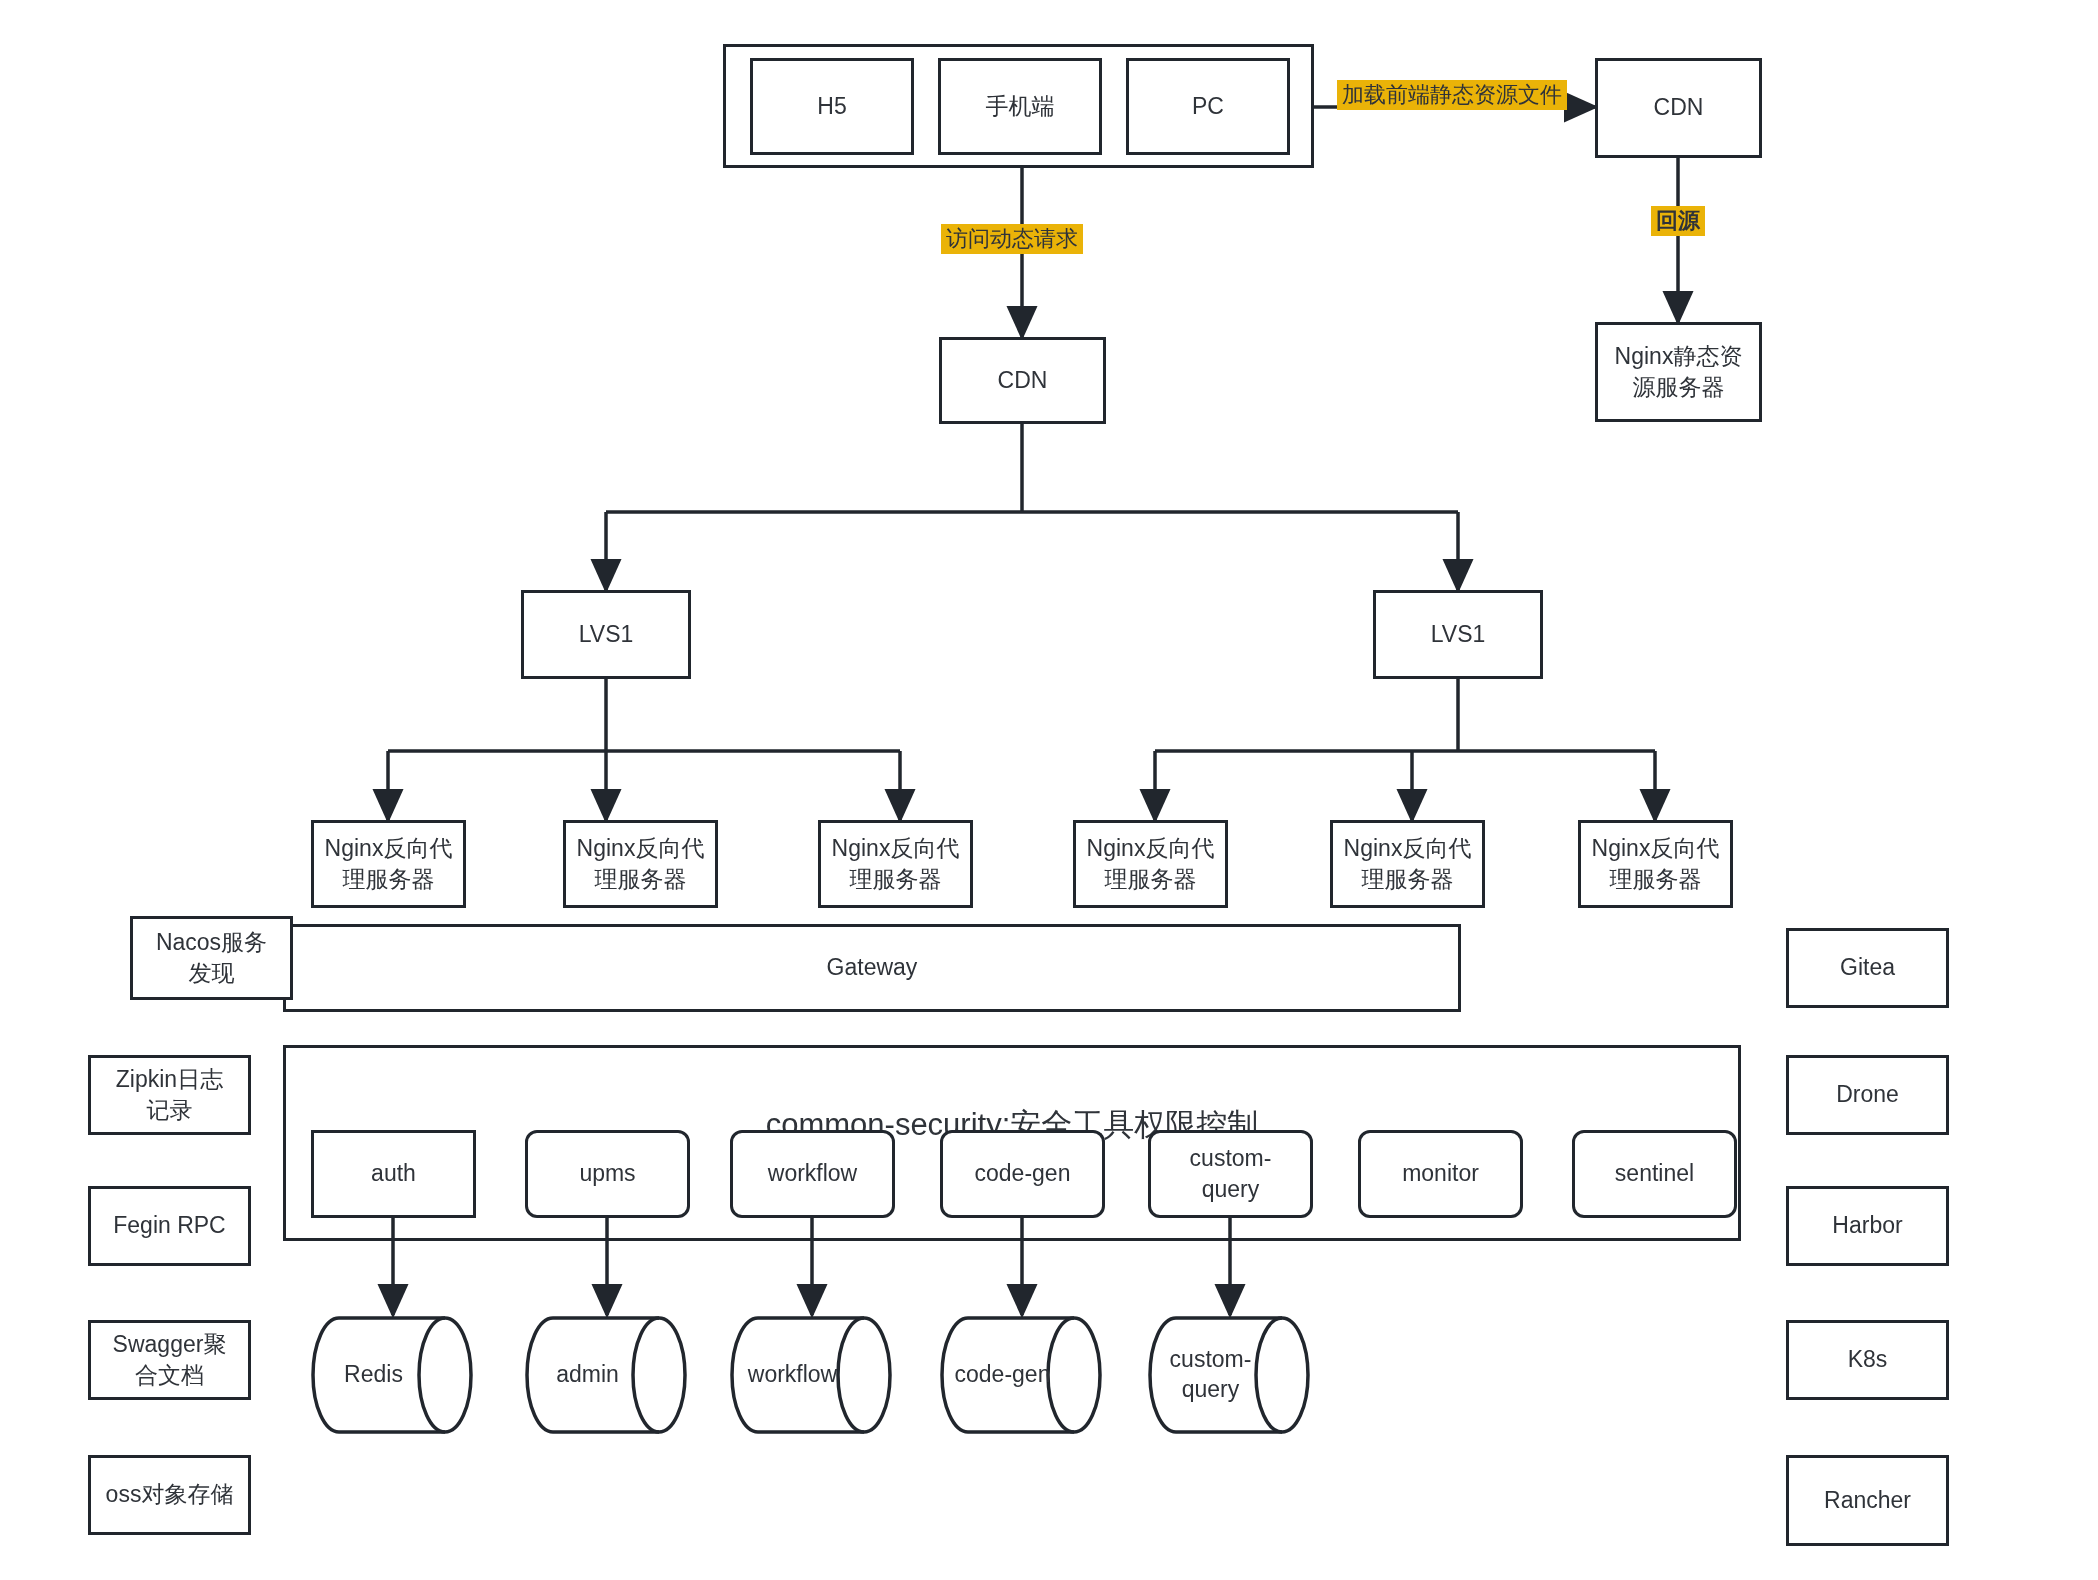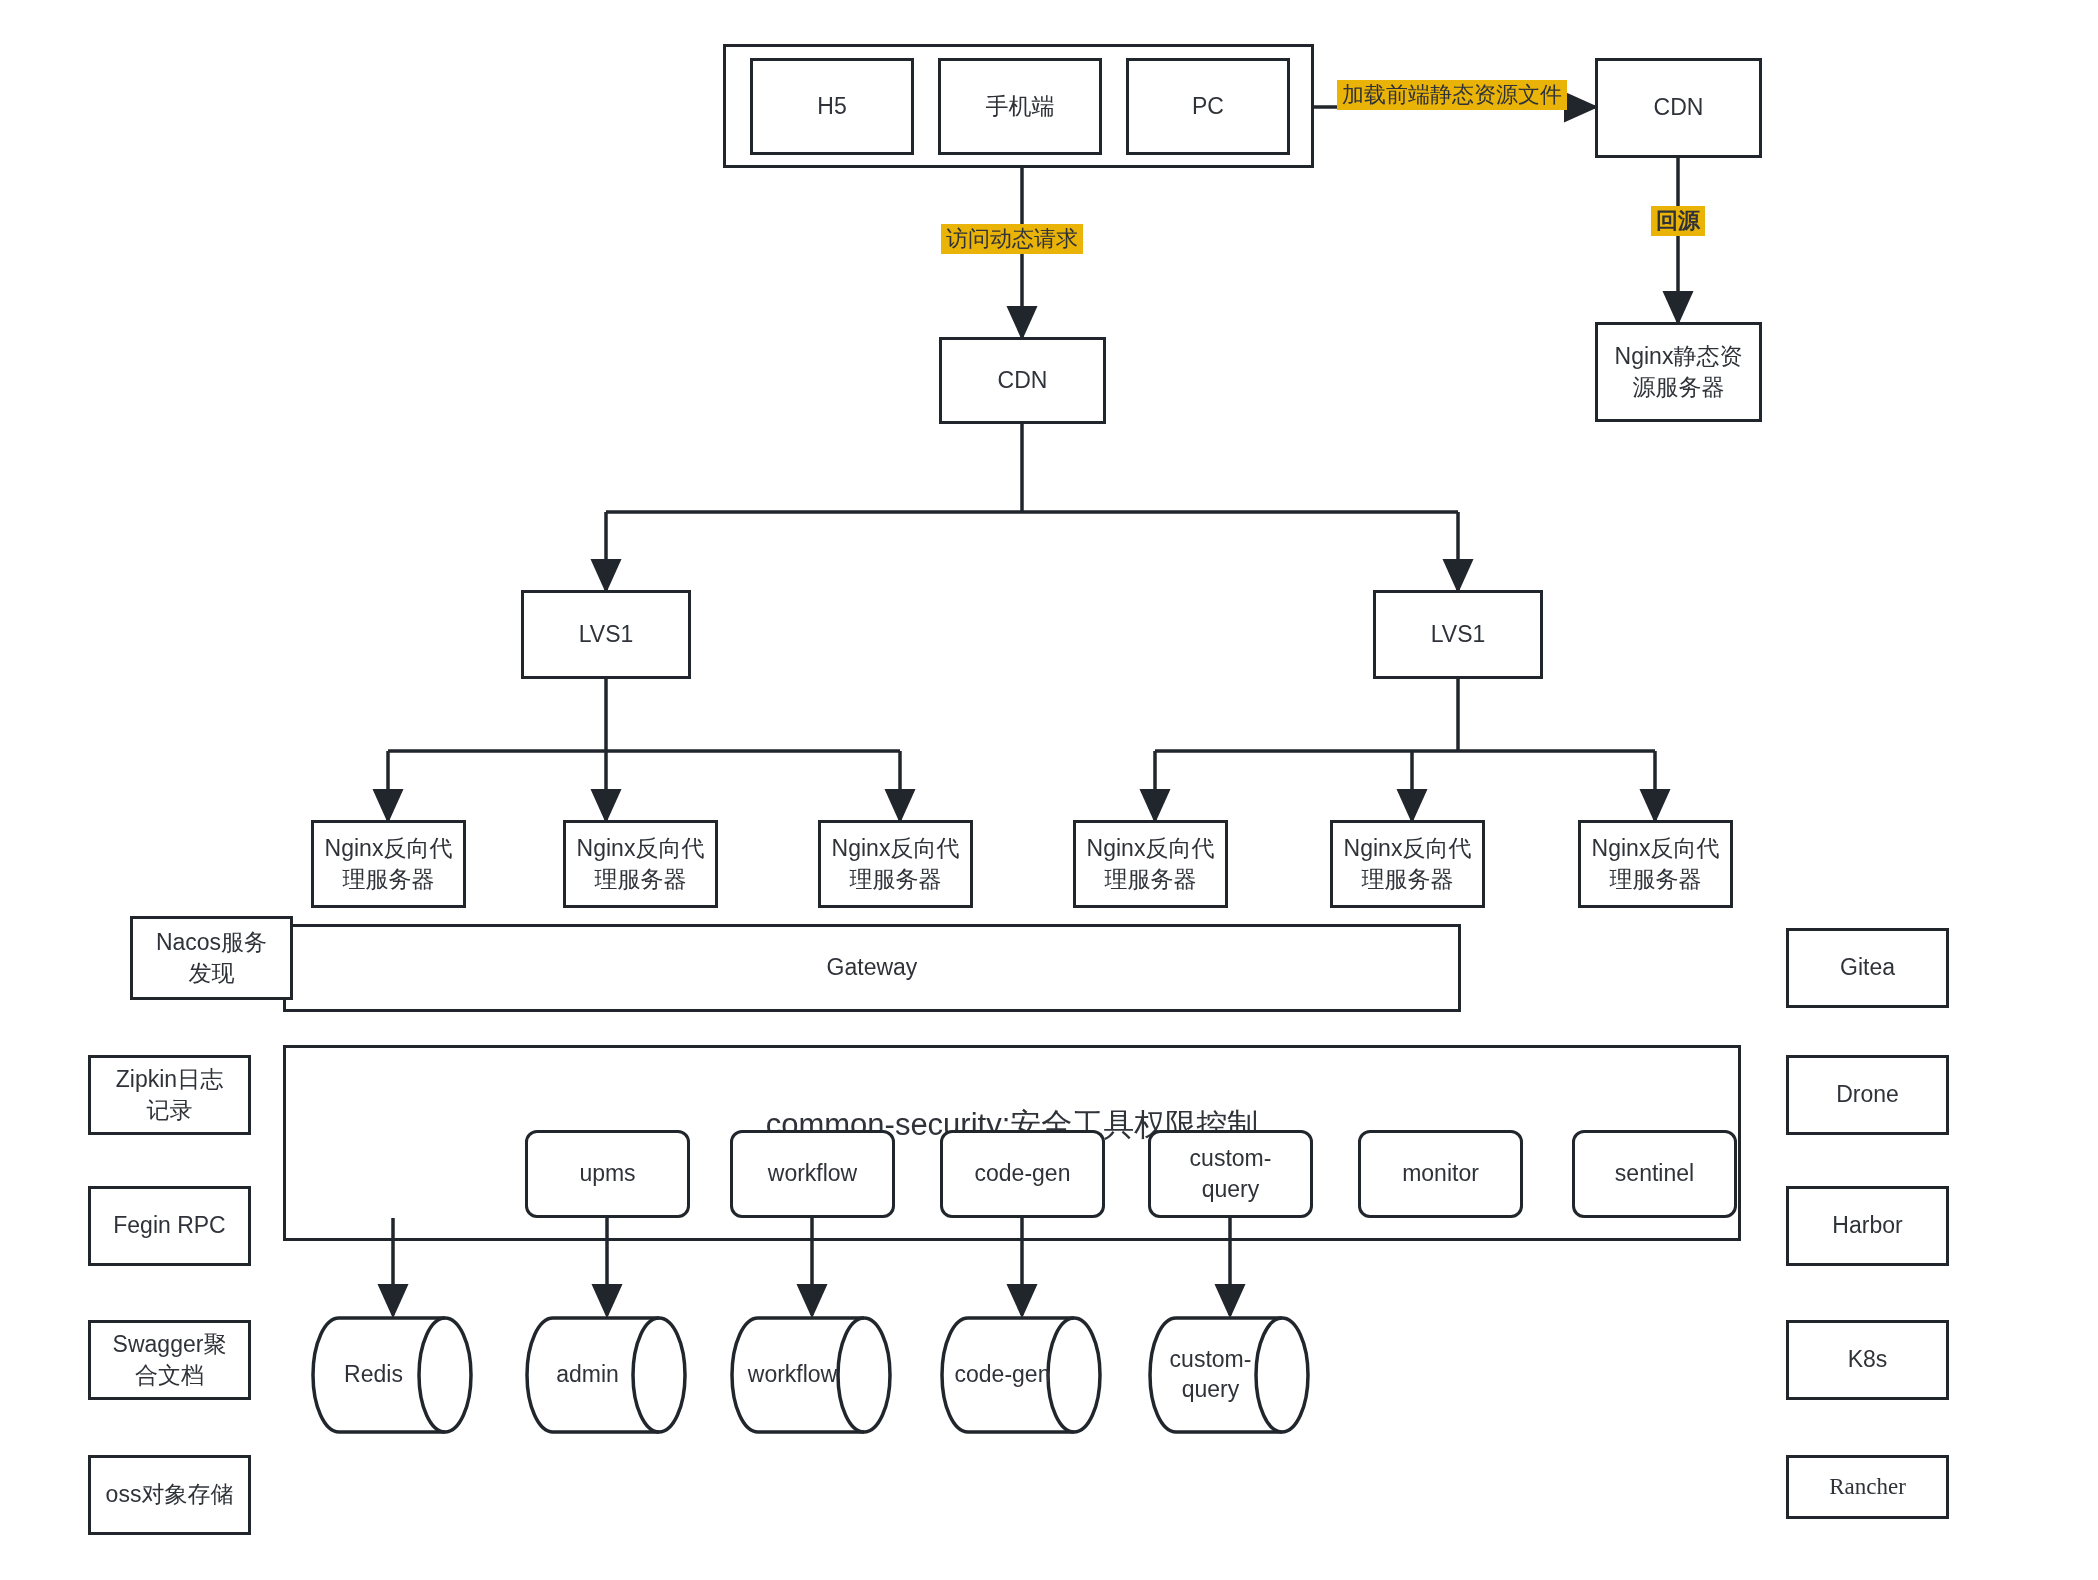--- a/index.html
+++ b/index.html
@@ -160,20 +160,21 @@
 理服务器</div>
   <div class="node" style="left:1578px; top:820px; width:155px; height:88px;">Nginx反向代
 理服务器</div>
 
   <div class="node" style="left:283px; top:924px; width:1178px; height:88px;">Gateway</div>
 
   <div class="node group" style="left:283px; top:1045px; width:1458px; height:196px;">
     <div class="group-title" style="top:56px;">common-security:安全工具权限控制</div>
   </div>
 
+  <div class="node" style="left:311px; top:1130px; width:165px; height:88px;">auth</div>
   <div class="node rounded" style="left:525px; top:1130px; width:165px; height:88px;">upms</div>
   <div class="node rounded" style="left:730px; top:1130px; width:165px; height:88px;">workflow</div>
   <div class="node rounded" style="left:940px; top:1130px; width:165px; height:88px;">code-gen</div>
   <div class="node rounded" style="left:1148px; top:1130px; width:165px; height:88px;">custom-
 query</div>
   <div class="node rounded" style="left:1358px; top:1130px; width:165px; height:88px;">monitor</div>
   <div class="node rounded" style="left:1572px; top:1130px; width:165px; height:88px;">sentinel</div>
 
   <div class="cyl" style="left:311px; top:1315px; width:165px; height:120px;">
     <svg width="165" height="120" viewBox="0 0 165 120" xmlns="http://www.w3.org/2000/svg">
@@ -222,15 +223,15 @@
 记录</div>
   <div class="node" style="left:88px; top:1186px; width:163px; height:80px;">Fegin RPC</div>
   <div class="node" style="left:88px; top:1320px; width:163px; height:80px;">Swagger聚
 合文档</div>
   <div class="node" style="left:88px; top:1455px; width:163px; height:80px;">oss对象存储</div>
 
   <div class="node" style="left:1786px; top:928px; width:163px; height:80px;">Gitea</div>
   <div class="node" style="left:1786px; top:1055px; width:163px; height:80px;">Drone</div>
   <div class="node" style="left:1786px; top:1186px; width:163px; height:80px;">Harbor</div>
   <div class="node" style="left:1786px; top:1320px; width:163px; height:80px;">K8s</div>
-  <div class="node" style="left:1786px; top:1455px; width:163px; height:64px;font-family:Liberation Serif, serif;">Rancher</div>
+  <div class="node" style="left:1786px; top:1455px; width:163px; height:91px;">Rancher</div>
 
 </div>
 
 </body></html>

